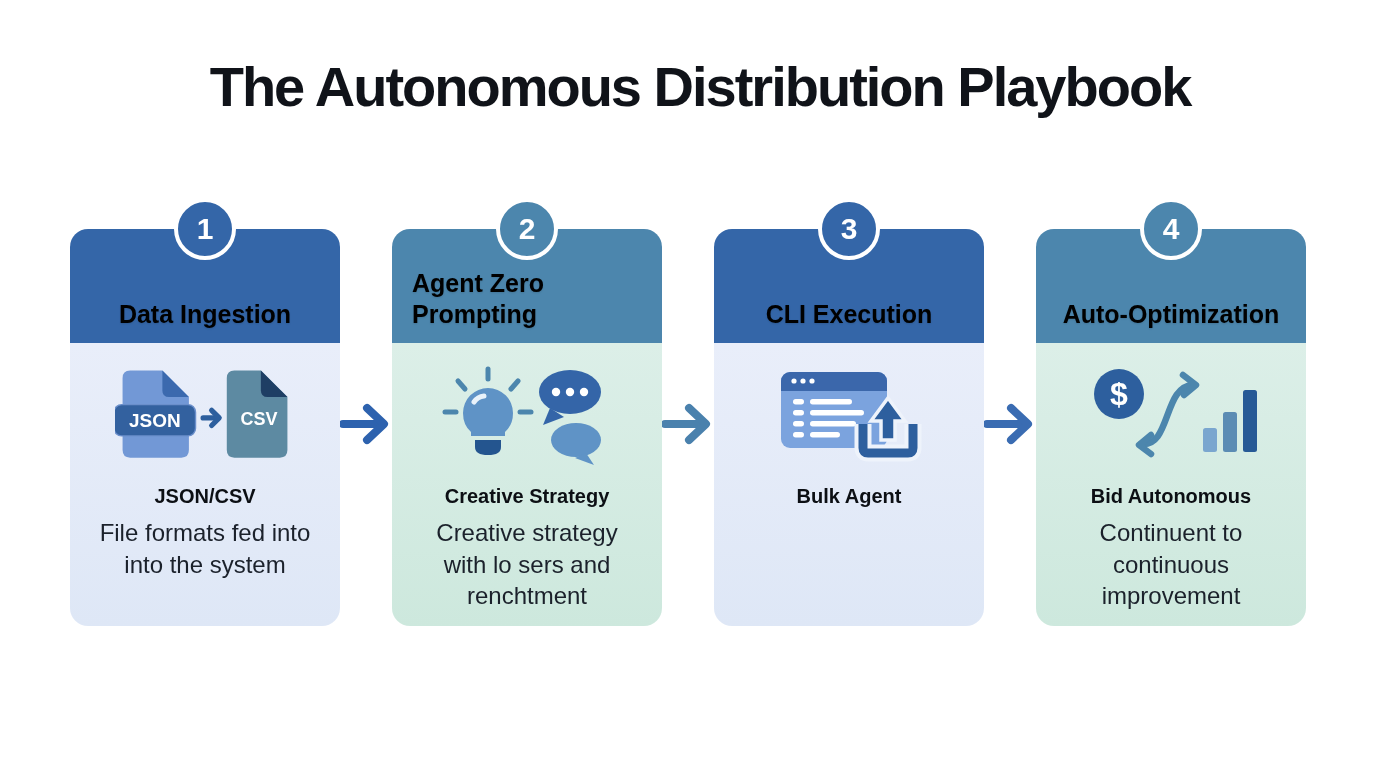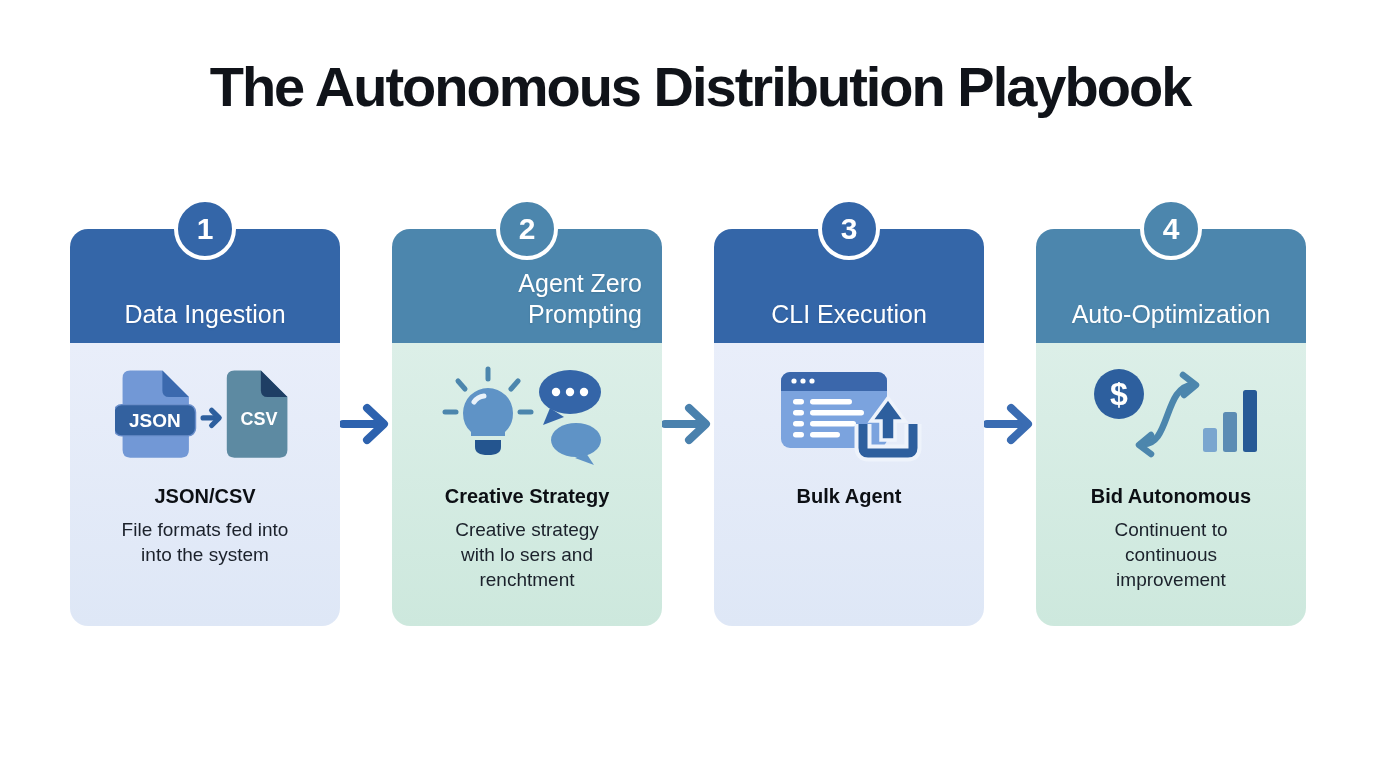--- a/index.html
+++ b/index.html
@@ -35,24 +35,24 @@
     height: 114px;
     border-radius: 18px 18px 0 0;
     display: flex;
     align-items: flex-end;
     justify-content: center;
     padding-bottom: 14px;
   }
   .card-header.blue { background: #3466a8; }
   .card-header.teal { background: #4c86ad; }
   .header-title {
-    color: #ffffff;
+    color: #000000;
     font-size: 25px;
-    font-weight: normal;
-    text-align: right;
+    font-weight: bold;
+    text-align: left;
     line-height: 1.22;
     max-width: 230px;
     text-shadow: 0 1px 2px rgba(0,0,0,0.12);
   }
   .card-body {
     height: 283px;
     border-radius: 0 0 18px 18px;
     display: flex;
     flex-direction: column;
     align-items: center;
@@ -86,21 +86,21 @@
   }
   .item-title {
     margin-top: 16px;
     font-size: 20px;
     font-weight: bold;
     color: #0c0f14;
     text-align: center;
   }
   .item-desc {
     margin-top: 9px;
-    font-size: 19px;
+    font-size: 24px;
     color: #1b212b;
     text-align: center;
     line-height: 1.32;
   }
   .flow-arrow {
     width: 52px;
     margin-top: 172px;
     display: flex;
     justify-content: center;
     flex-shrink: 0;

